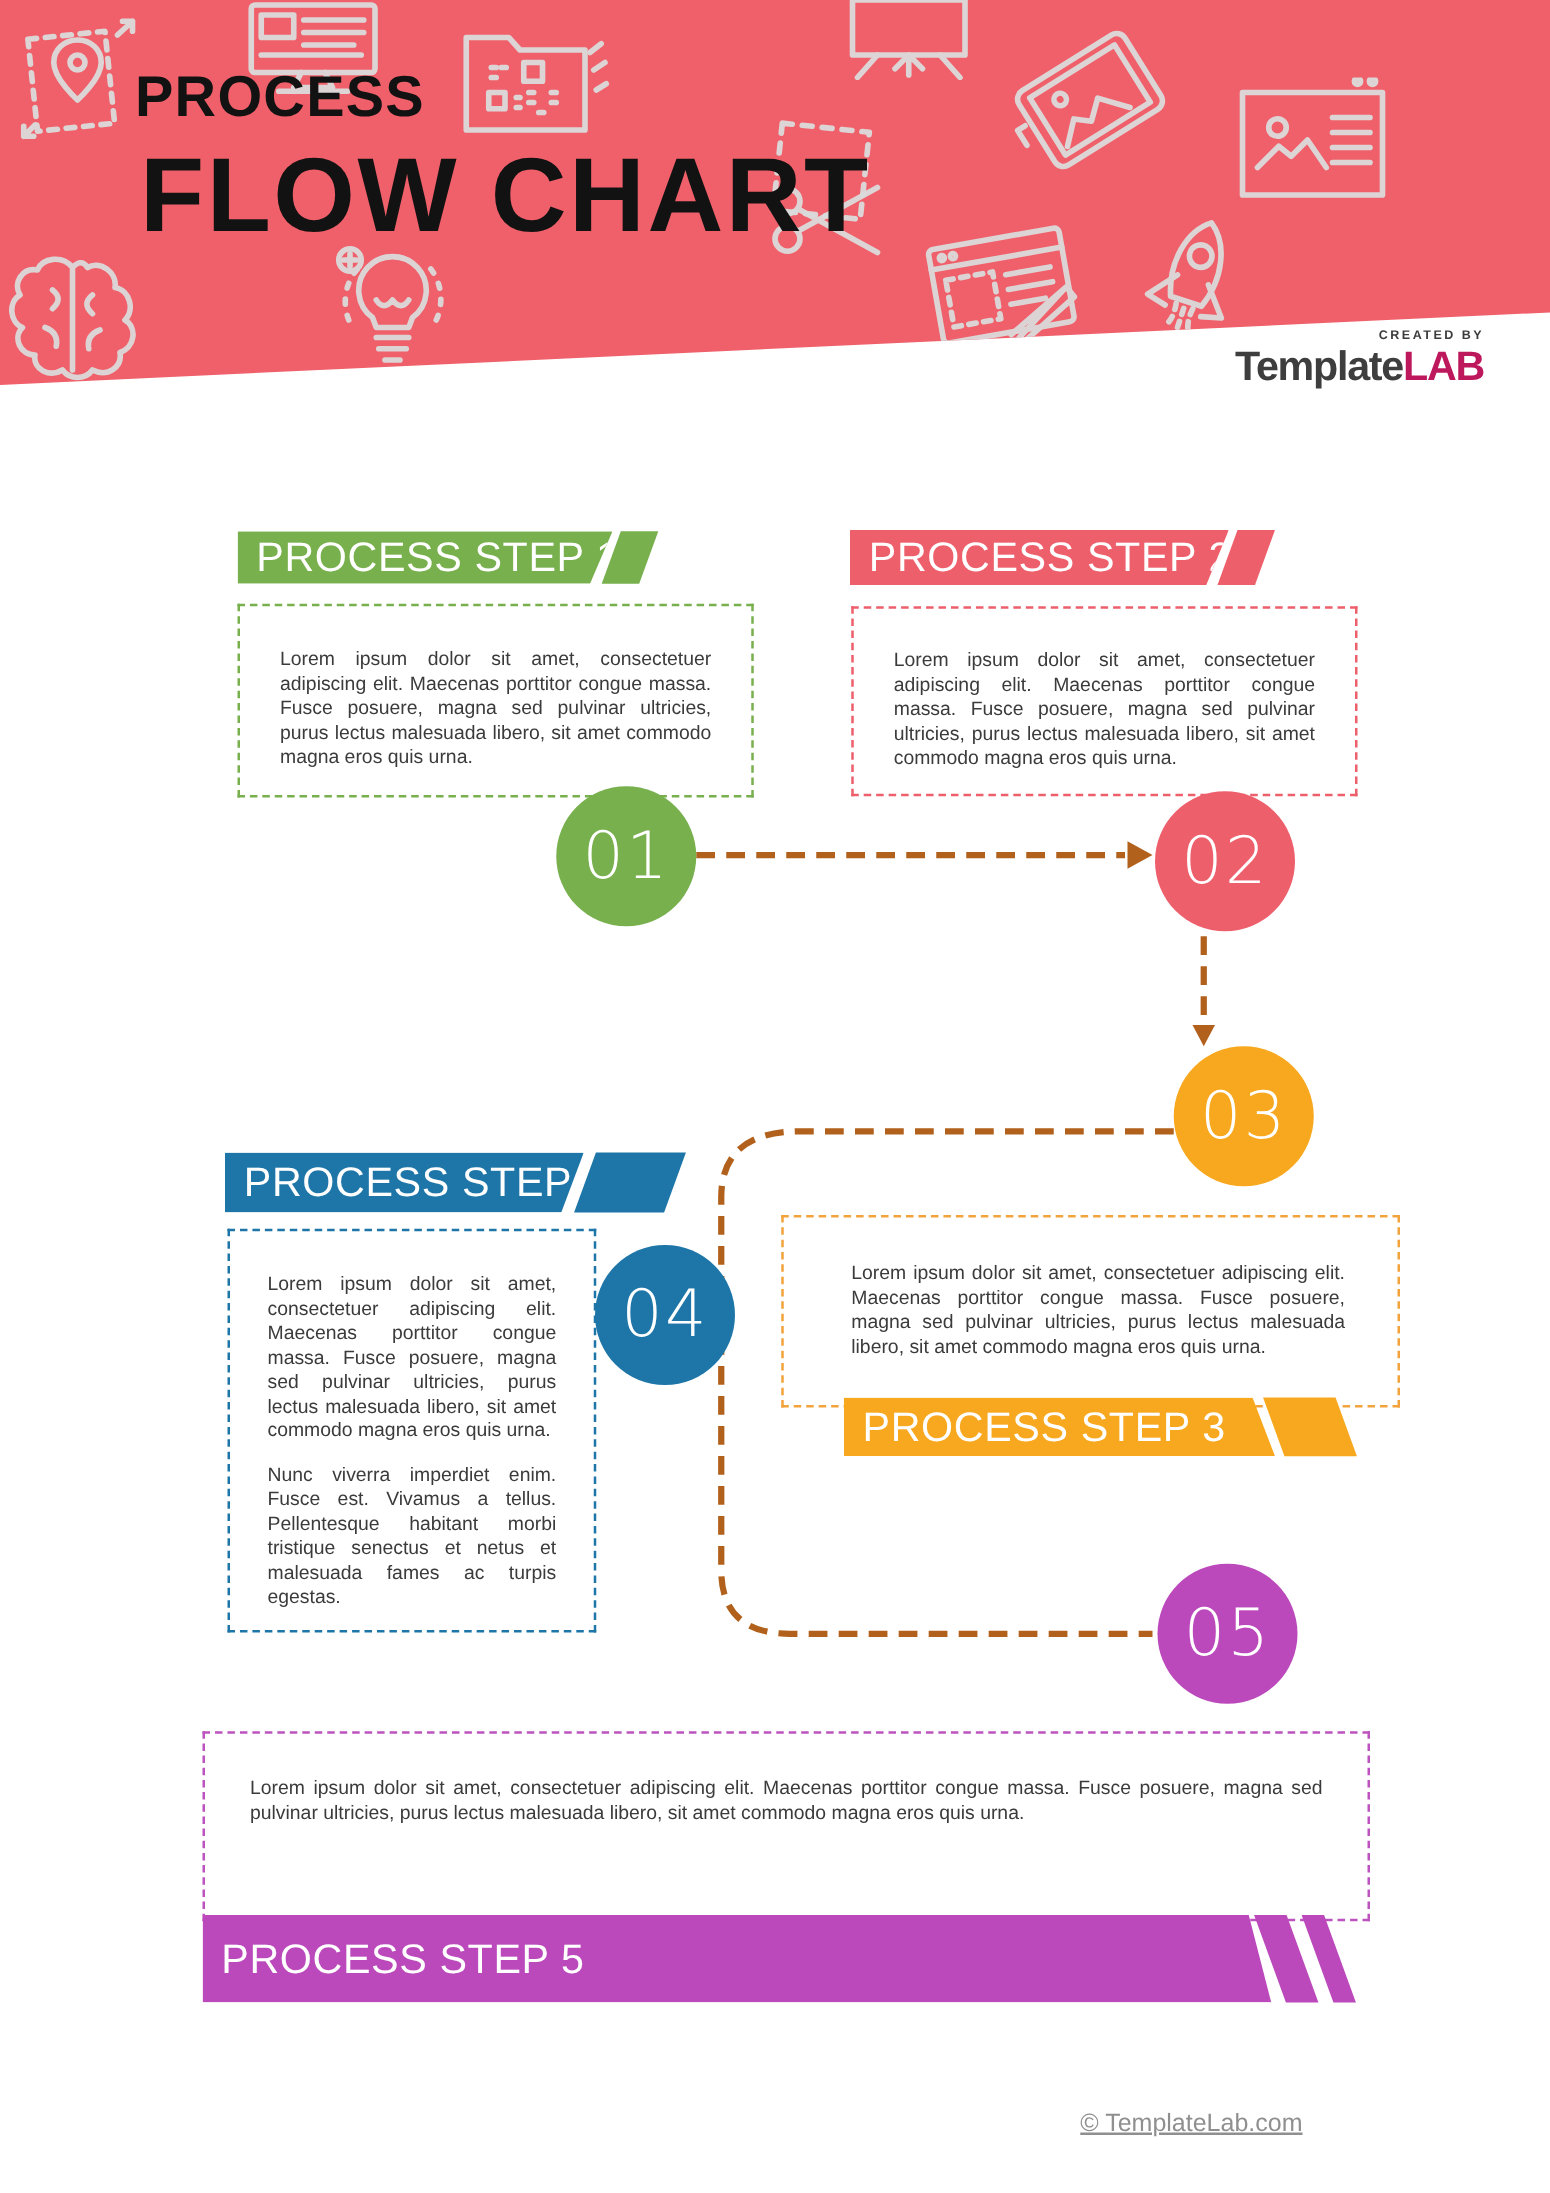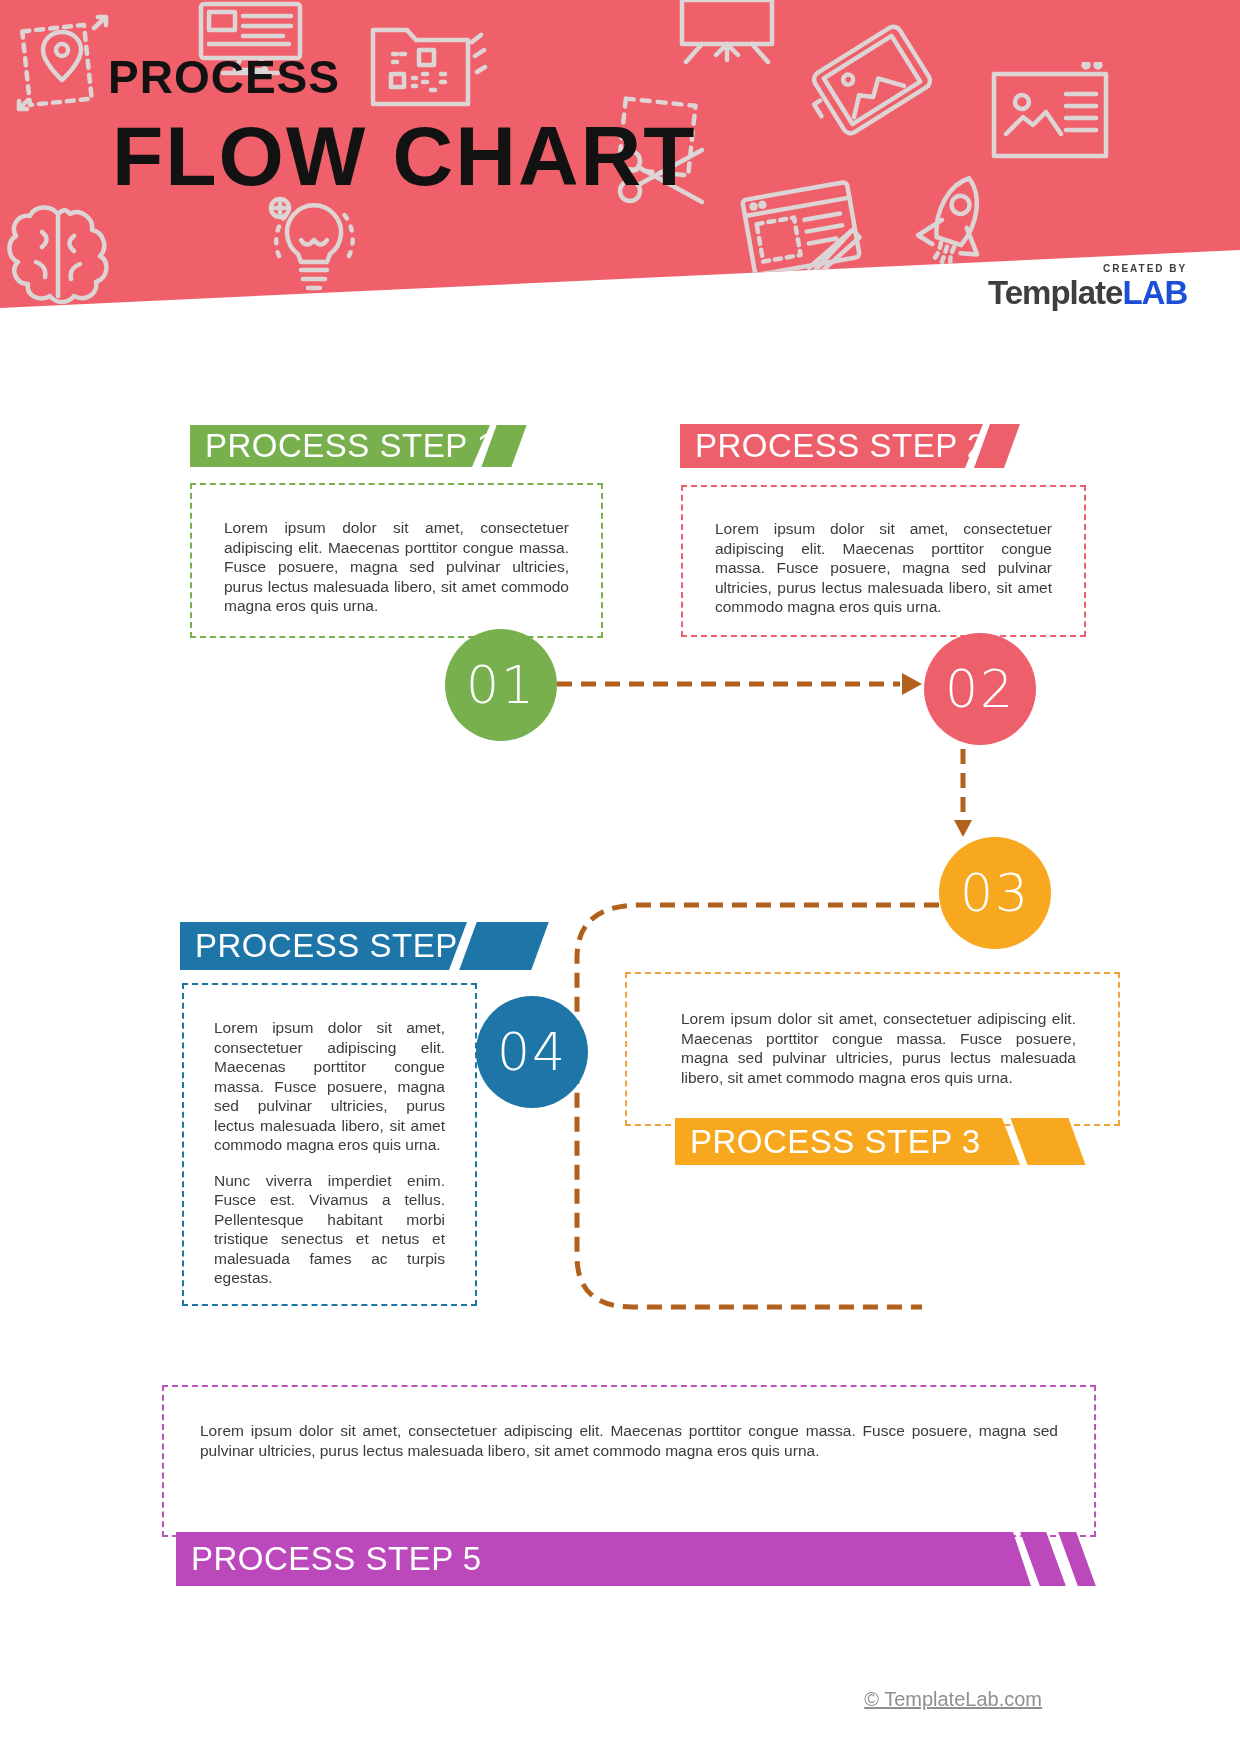--- a/index.html
+++ b/index.html
@@ -13,21 +13,21 @@
           letter-spacing:1px;z-index:1;}
   .title2{position:absolute;left:112px;top:108px;font-size:84px;font-weight:800;color:#121212;
           letter-spacing:2px;z-index:1;}
   .doodle{position:absolute;opacity:.95;}
   .doodle svg{stroke:#DBDBDB;stroke-width:4.5;fill:none;stroke-linecap:round;stroke-linejoin:round;}
 
   .logo{position:absolute;left:988px;top:264px;z-index:2;line-height:1;}
   .logo .created{font-size:10px;font-weight:700;letter-spacing:2px;color:#3c3c3c;margin-left:4px;text-align:right;}
   .logo .brand{font-size:33px;font-weight:800;letter-spacing:-1px;margin-top:2px;}
   .logo .b1{color:#3E3E3E;}
-  .logo .b2{color:#1d4ed8;}
+  .logo .b2{color:#be185d;}
 
   
   .banner{position:absolute;z-index:2;}
   .banner .main{height:100%;display:flex;align-items:center;padding-left:15px;color:#ffffff;
                 font-size:33px;letter-spacing:.5px;white-space:nowrap;}
   .cutL{clip-path:polygon(0 0,100% 0,calc(100% - 18px) 100%,0 100%);}  
   .cutR{clip-path:polygon(0 0,calc(100% - 18px) 0,100% 100%,0 100%);}  
   .tail{position:absolute;top:0;height:100%;}
   .skL{transform:skewX(-20deg);}
   .skR{transform:skewX(20deg);}
@@ -208,24 +208,25 @@
   <div class="banner" style="left:180px;top:922px;width:375px;height:48px">
     <div class="main cutL" style="width:272px;background:#1E76A8">PROCESS STEP 4</div>
     <div class="tail skL" style="left:288px;width:72px;background:#1E76A8"></div>
   </div>
   <div class="box" style="left:182px;top:983px;width:263px;height:302px;border-color:#1E76A8;padding:17px 14px 0 14px">
     <p>Lorem ipsum dolor sit amet, consectetuer adipiscing elit. Maecenas porttitor congue massa. Fusce posuere, magna sed pulvinar ultricies, purus lectus malesuada libero, sit amet commodo magna eros quis urna.</p>
     <p>Nunc viverra imperdiet enim. Fusce est. Vivamus a tellus. Pellentesque habitant morbi tristique senectus et netus et malesuada fames ac turpis egestas.</p>
   </div>
   <div class="circle" style="left:476px;top:996px;background:#1E76A8">04</div>
 
+  <div class="circle" style="left:926px;top:1251px;background:#BB49BC">05</div>
   <div class="box" style="left:162px;top:1385px;width:890px;height:130px;border-color:#BC53BE;padding:18px 20px 0 20px">
     <p>Lorem ipsum dolor sit amet, consectetuer adipiscing elit. Maecenas porttitor congue massa. Fusce posuere, magna sed pulvinar ultricies, purus lectus malesuada libero, sit amet commodo magna eros quis urna.</p>
   </div>
-  <div class="banner" style="left:176px;top:1532px;width:940px;height:54px">
+  <div class="banner" style="left:162px;top:1532px;width:940px;height:70px">
     <div class="main cutR" style="width:840px;background:#BB49BC">PROCESS STEP 5</div>
     <div class="tail skR" style="left:854px;width:26px;background:#BB49BC"></div>
     <div class="tail skR" style="left:892px;width:18px;background:#BB49BC"></div>
   </div>
 
   <a class="footer">© TemplateLab.com</a>
 
 </div>
 
 </body></html>

